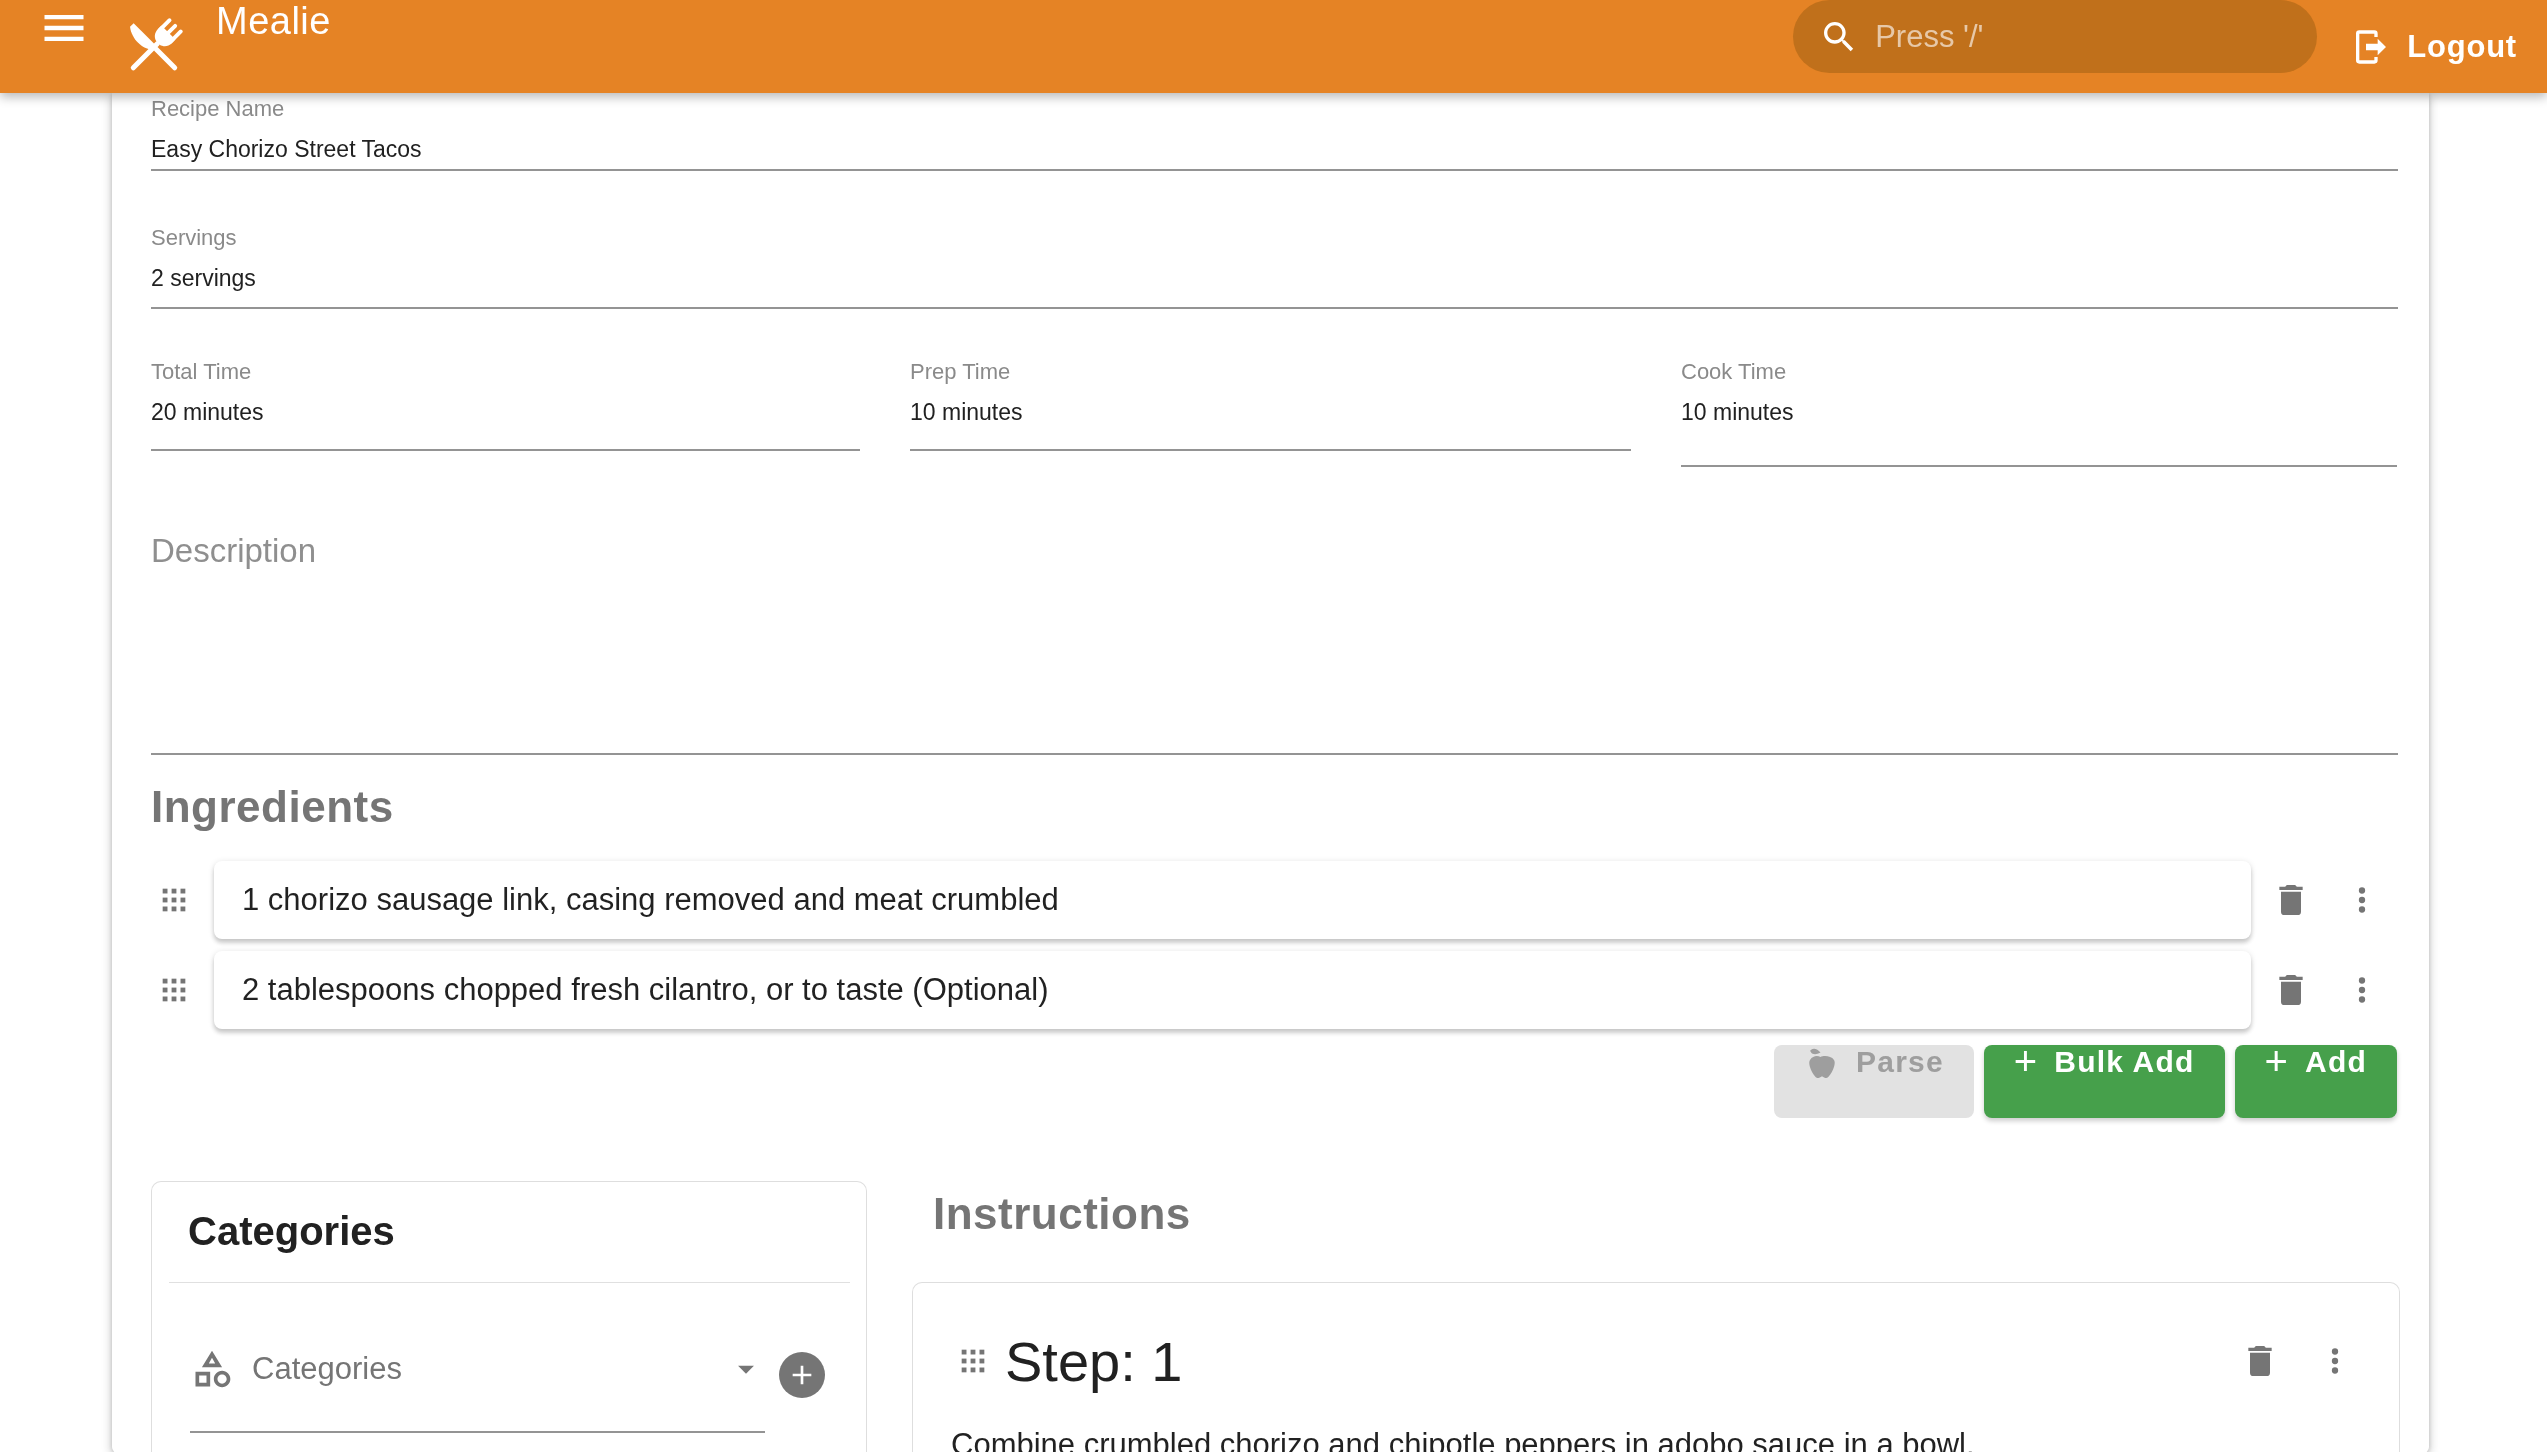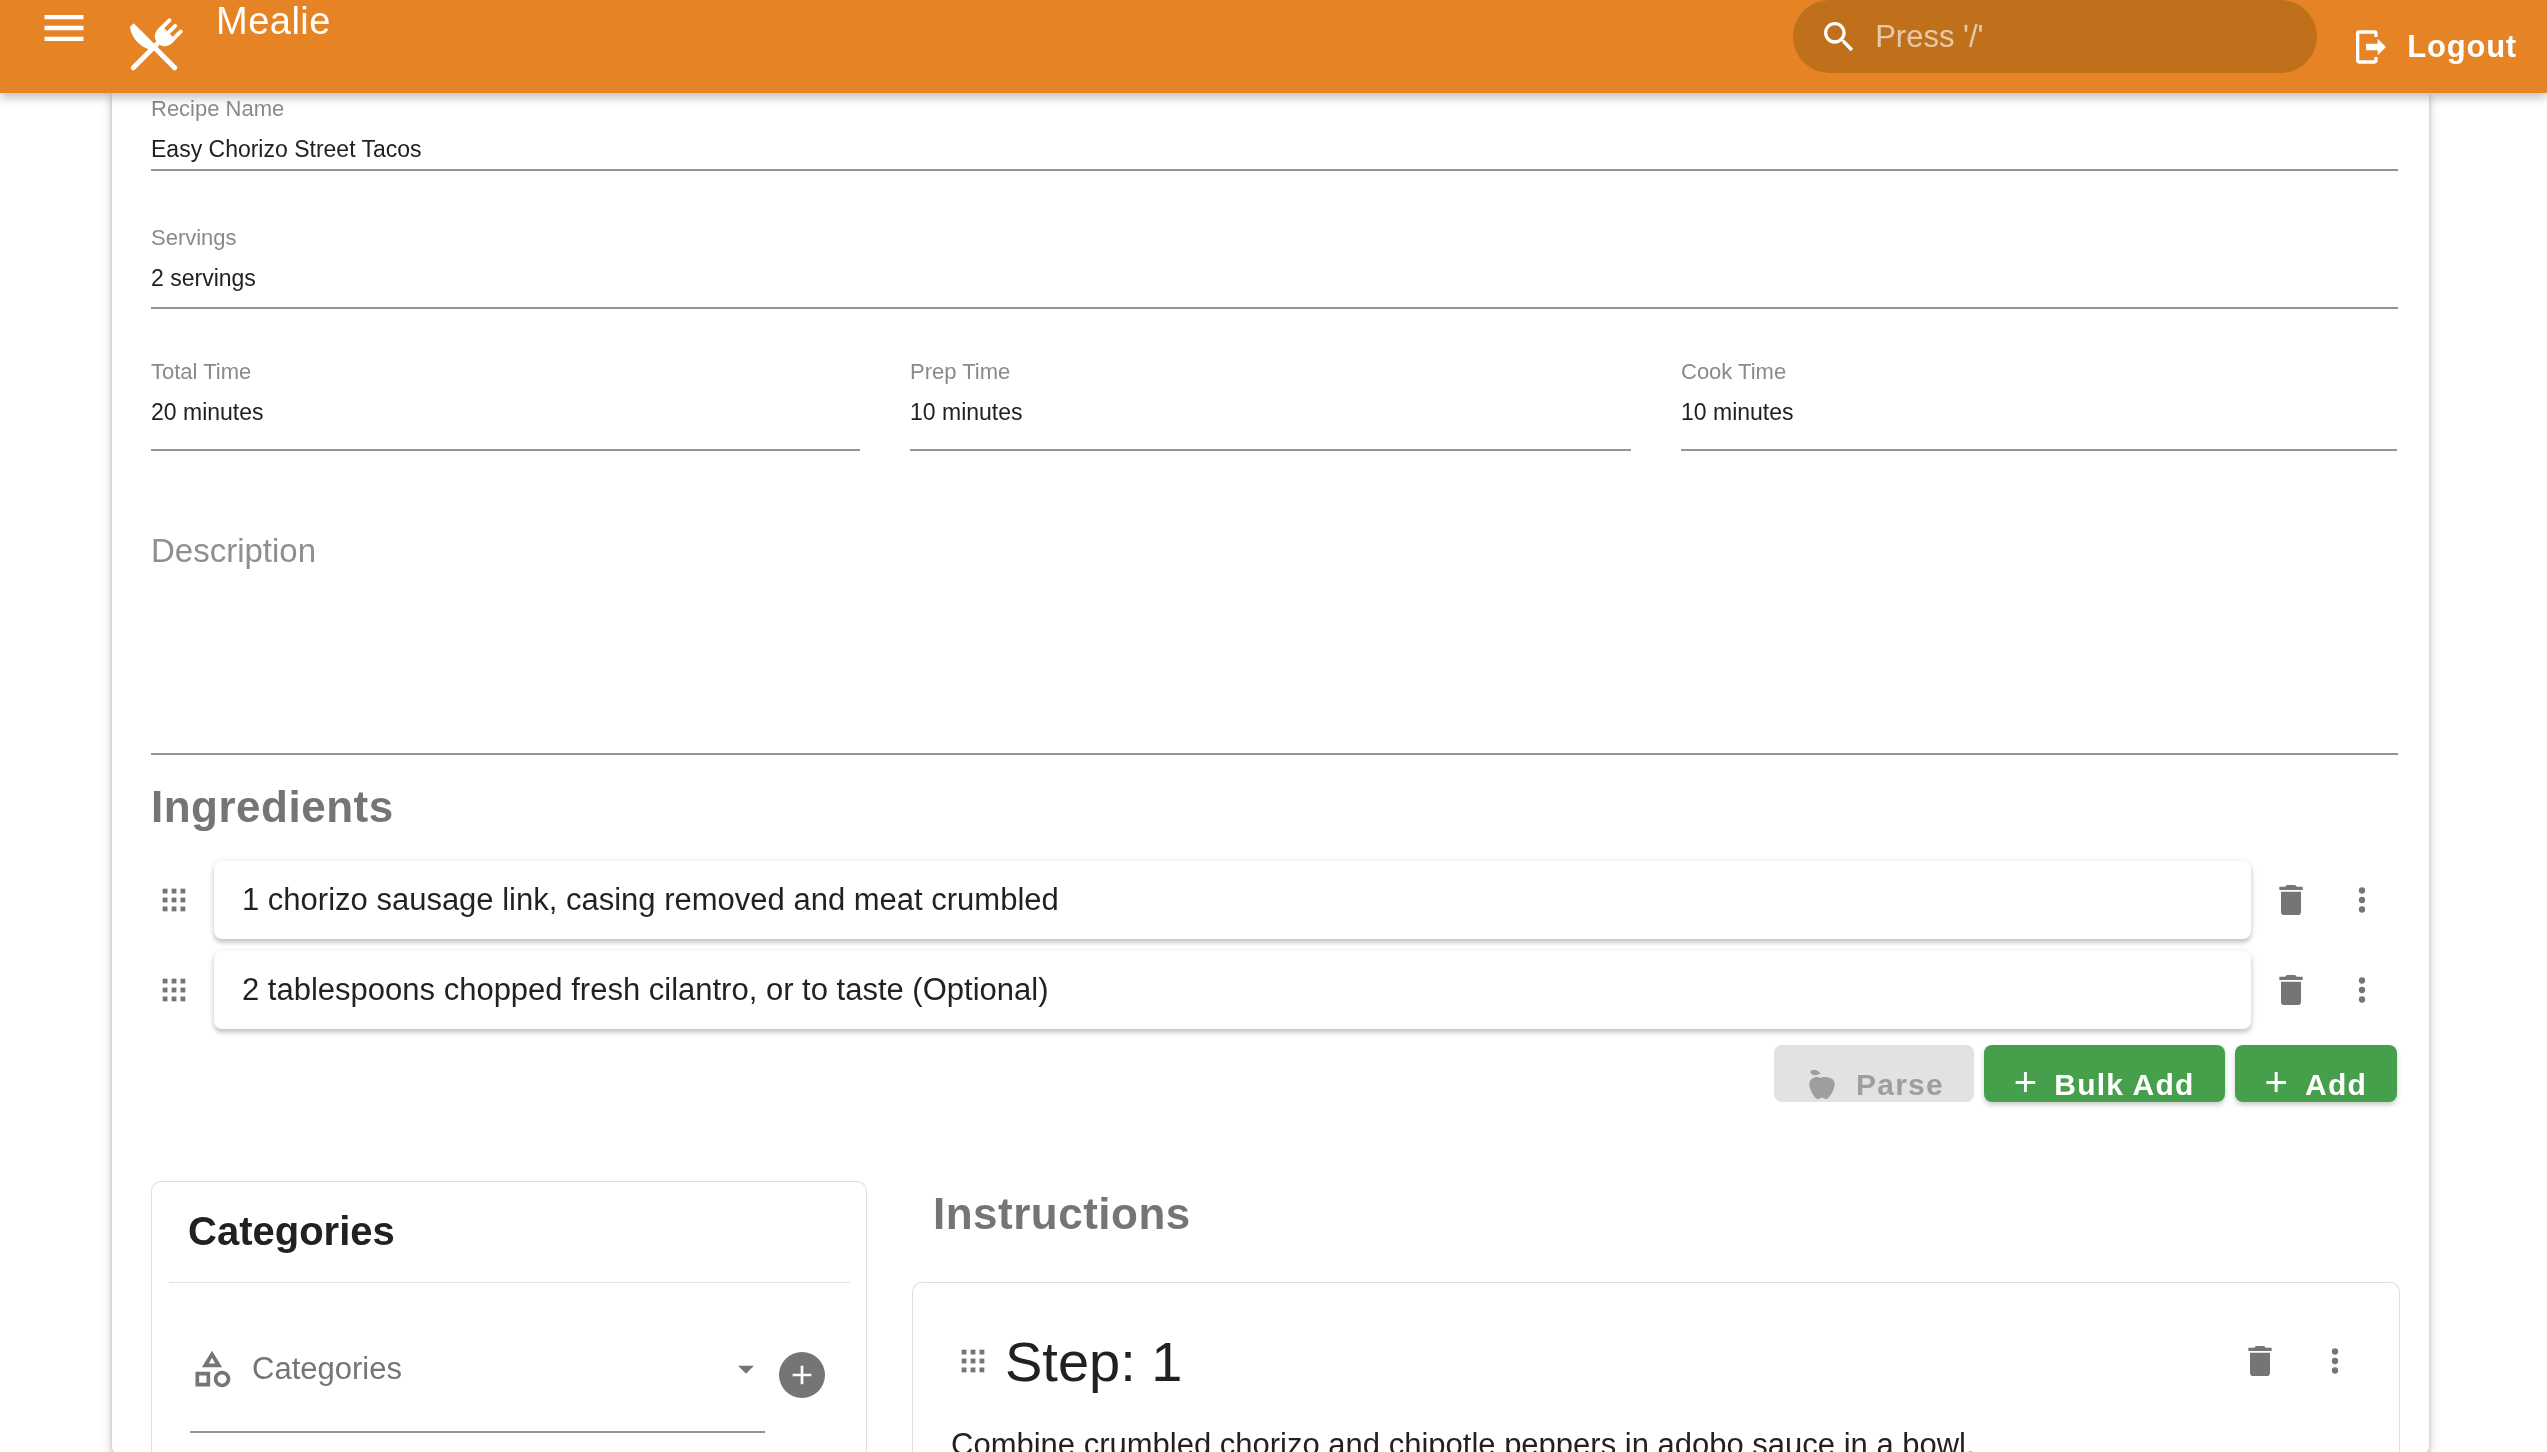--- a/index.html
+++ b/index.html
@@ -42,42 +42,42 @@
     border-radius:0 0 6px 6px;}
 
   
   .field{position:absolute;border-bottom:2px solid var(--underline-gray);}
   .field .lbl{font-size:22px;line-height:24px;color:var(--label-gray);}
   .field .val{font-size:23px;line-height:40px;color:var(--text-dark);margin-top:8px;}
   .f-name{left:39px;top:4px;width:2247px;padding-bottom:0;}
   .f-servings{left:39px;top:133px;width:2247px;padding-bottom:9px;}
   .f-total{left:39px;top:267px;width:709px;padding-bottom:17px;}
   .f-prep{left:798px;top:267px;width:721px;padding-bottom:17px;}
-  .f-cook{left:1569px;top:267px;width:716px;padding-bottom:17px;}
+  .f-cook{left:1569px;top:267px;width:716px;padding-bottom:33px;}
   .f-desc{left:39px;top:428px;width:2247px;height:234px;}
   .f-desc .desc-lbl{font-size:33px;line-height:40px;color:#8f8f8f;margin-top:10px;}
 
   
   .section-heading{position:absolute;font-size:44px;line-height:48px;font-weight:700;
     color:var(--heading-gray);letter-spacing:0.5px;}
   .h-ingredients{left:39px;top:690px;}
   .ing-row{position:absolute;left:30px;width:2260px;height:78px;display:flex;align-items:center;}
   .r1{top:768px;} .r2{top:858px;}
   .drag{width:40px;height:56px;margin-left:12px;border:none;background:transparent;
     display:flex;align-items:center;justify-content:center;cursor:grab;flex:none;}
   .ing-input{margin-left:20px;width:2037px;height:78px;background:#fff;border-radius:8px;
     box-shadow:0 4px 4px rgba(0,0,0,0.16),0 1px 6px rgba(0,0,0,0.12);
     display:flex;align-items:center;padding:0 28px;font-size:31px;color:rgba(0,0,0,0.87);
     cursor:text;flex:none;}
   .icon-btn{width:56px;height:56px;border:none;background:transparent;border-radius:50%;
     display:flex;align-items:center;justify-content:center;cursor:pointer;flex:none;}
   .t-btn{margin-left:12px;} .k-btn{margin-left:15px;}
 
   .btn-row{position:absolute;top:952px;right:32px;display:flex;gap:10px;align-items:center;}
-  .btn{height:57px;border:none;border-radius:8px;display:flex;align-items:flex-end;
+  .btn{height:73px;border:none;border-radius:8px;display:flex;align-items:flex-start;
     justify-content:center;gap:16px;font-family:inherit;font-size:30px;font-weight:600;
     letter-spacing:1.2px;padding:0 30px;cursor:pointer;}
   .btn-disabled{background:var(--disabled-button-bg);color:var(--disabled-button-text);cursor:default;}
   .btn-green{background:var(--accent-green);color:#fff;box-shadow:0 3px 5px rgba(0,0,0,0.2);}
   .btn .plus{font-size:40px;font-weight:400;line-height:1;margin-top:-4px;}
 
   
   .cat-card{position:absolute;left:39px;top:1088px;width:716px;height:498px;
     border:1px solid var(--card-border);border-radius:10px;background:#fff;}
   .cat-title{position:absolute;left:36px;top:26px;font-size:40px;line-height:46px;

